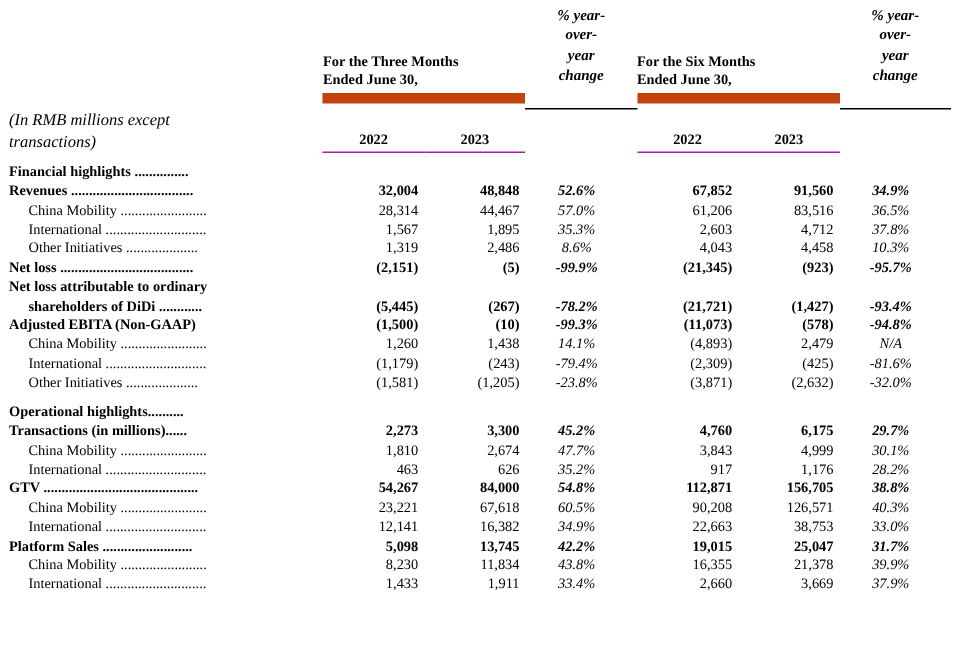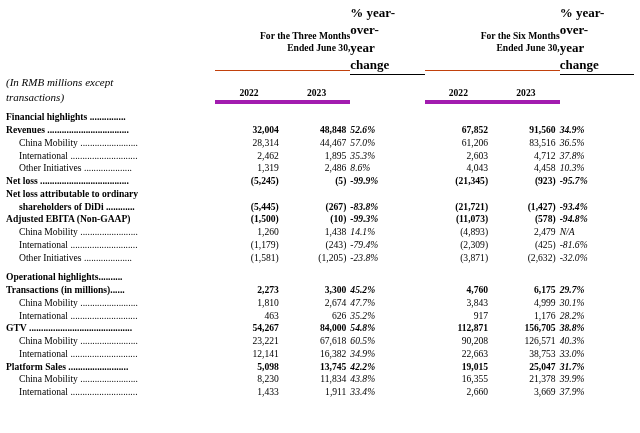--- a/index.html
+++ b/index.html
@@ -32,71 +32,72 @@
     padding: 0;
     vertical-align: bottom;
     line-height: 1.33;
   }
   
   col.c-label  { width: 186px; }
   col.c-num    { width: 60px; }
   col.c-pct    { width: 66px; }
 
   .hdr-group {
-    text-align: right;
+    text-align: left;
     font-weight: bold;
     font-size: 9.6px;
     line-height: 1.3;
   }
   .hdr-group .ul {
     display: block;
-    border-bottom: 1px solid #c2410c;
-    padding-bottom: 15px;
+    border-bottom: 7px solid #c2410c;
+    padding-bottom: 1px;
   }
   .hdr-year {
     text-align: center;
     font-weight: bold;
     font-size: 9.6px;
     padding-bottom: 1px;
   }
   .hdr-year .ul {
     display: block;
-    border-bottom: 4px solid #a21caf;
+    border-bottom: 1px solid #a21caf;
     padding-bottom: 1px;
   }
   .hdr-pct {
-    text-align: left;
+    text-align: center;
     font-weight: bold;
-    font-size: 13px;
+    font-style: italic;
+    font-size: 10px;
     line-height: 1.25;
   }
   .hdr-pct .ul {
     display: block;
     border-bottom: 1px solid #000;
-    padding-bottom: 1px;
+    padding-bottom: 15px;
   }
   .unit-note {
     font-style: italic;
     font-size: 11px;
     line-height: 1.25;
   }
   .row-label {
     white-space: nowrap;
     overflow: hidden;
   }
   .lbl-bold { font-weight: bold; }
   .indent { padding-left: 13px !important; }
   .num {
     text-align: right;
     white-space: nowrap;
     padding-right: 4px !important;
   }
   .num-b { font-weight: bold; }
   .pct {
-    text-align: left;
+    text-align: center;
     font-style: italic;
     white-space: nowrap;
     padding-right: 6px !important;
   }
   .pct-b { font-weight: bold; }
   .spacer td { height: 7px; font-size: 1px; line-height: 1px; }
   .hdr-spacer td { height: 4px; font-size: 1px; line-height: 1px;}
 </style>
 </head>
 <body>
@@ -196,59 +197,59 @@
           <td class="row-label indent">China Mobility ........................</td>
           <td class="num">28,314</td>
           <td class="num">44,467</td>
           <td class="pct">57.0%</td>
           <td class="num">61,206</td>
           <td class="num">83,516</td>
           <td class="pct">36.5%</td>
         </tr>
         <tr>
           <td class="row-label indent">International ............................</td>
-          <td class="num">2,462</td>
+          <td class="num">1,567</td>
           <td class="num">1,895</td>
           <td class="pct">35.3%</td>
           <td class="num">2,603</td>
           <td class="num">4,712</td>
           <td class="pct">37.8%</td>
         </tr>
         <tr>
           <td class="row-label indent">Other Initiatives ....................</td>
           <td class="num">1,319</td>
           <td class="num">2,486</td>
           <td class="pct">8.6%</td>
           <td class="num">4,043</td>
           <td class="num">4,458</td>
           <td class="pct">10.3%</td>
         </tr>
         <tr>
           <td class="row-label lbl-bold">Net loss .....................................</td>
-          <td class="num num-b">(5,245)</td>
+          <td class="num num-b">(2,151)</td>
           <td class="num num-b">(5)</td>
           <td class="pct pct-b">-99.9%</td>
           <td class="num num-b">(21,345)</td>
           <td class="num num-b">(923)</td>
           <td class="pct pct-b">-95.7%</td>
         </tr>
         <tr>
           <td class="row-label lbl-bold">Net loss attributable to ordinary</td>
           <td class="num"></td>
           <td class="num"></td>
           <td class="pct"></td>
           <td class="num"></td>
           <td class="num"></td>
           <td class="pct"></td>
         </tr>
         <tr>
           <td class="row-label lbl-bold indent">shareholders of DiDi ............</td>
           <td class="num num-b">(5,445)</td>
           <td class="num num-b">(267)</td>
-          <td class="pct pct-b">-83.8%</td>
+          <td class="pct pct-b">-78.2%</td>
           <td class="num num-b">(21,721)</td>
           <td class="num num-b">(1,427)</td>
           <td class="pct pct-b">-93.4%</td>
         </tr>
         <tr>
           <td class="row-label lbl-bold">Adjusted EBITA (Non-GAAP)</td>
           <td class="num num-b">(1,500)</td>
           <td class="num num-b">(10)</td>
           <td class="pct pct-b">-99.3%</td>
           <td class="num num-b">(11,073)</td>

